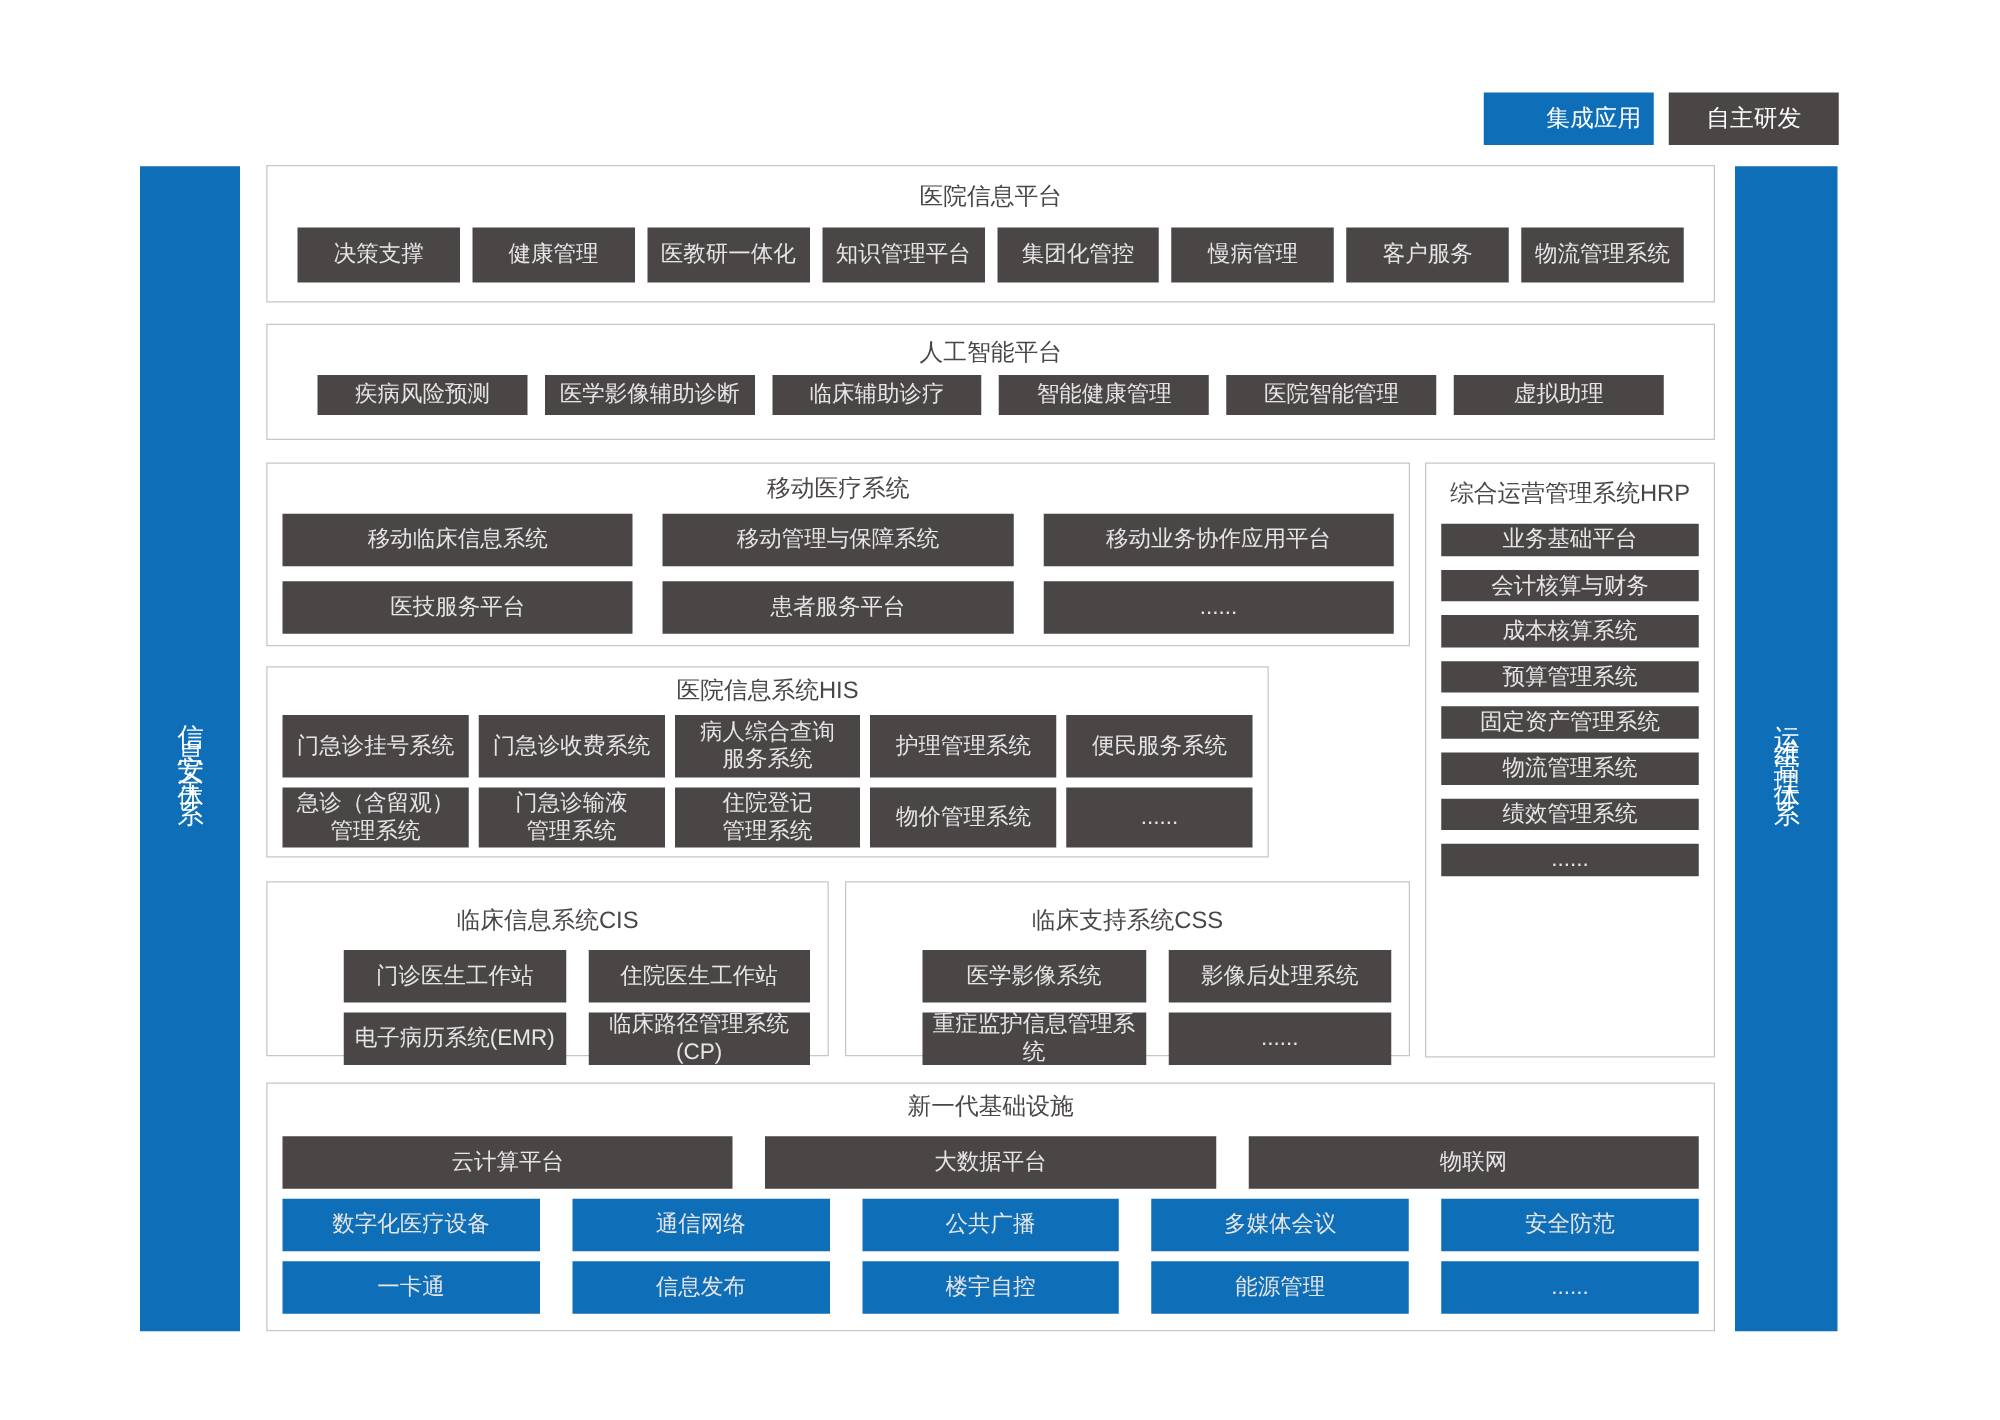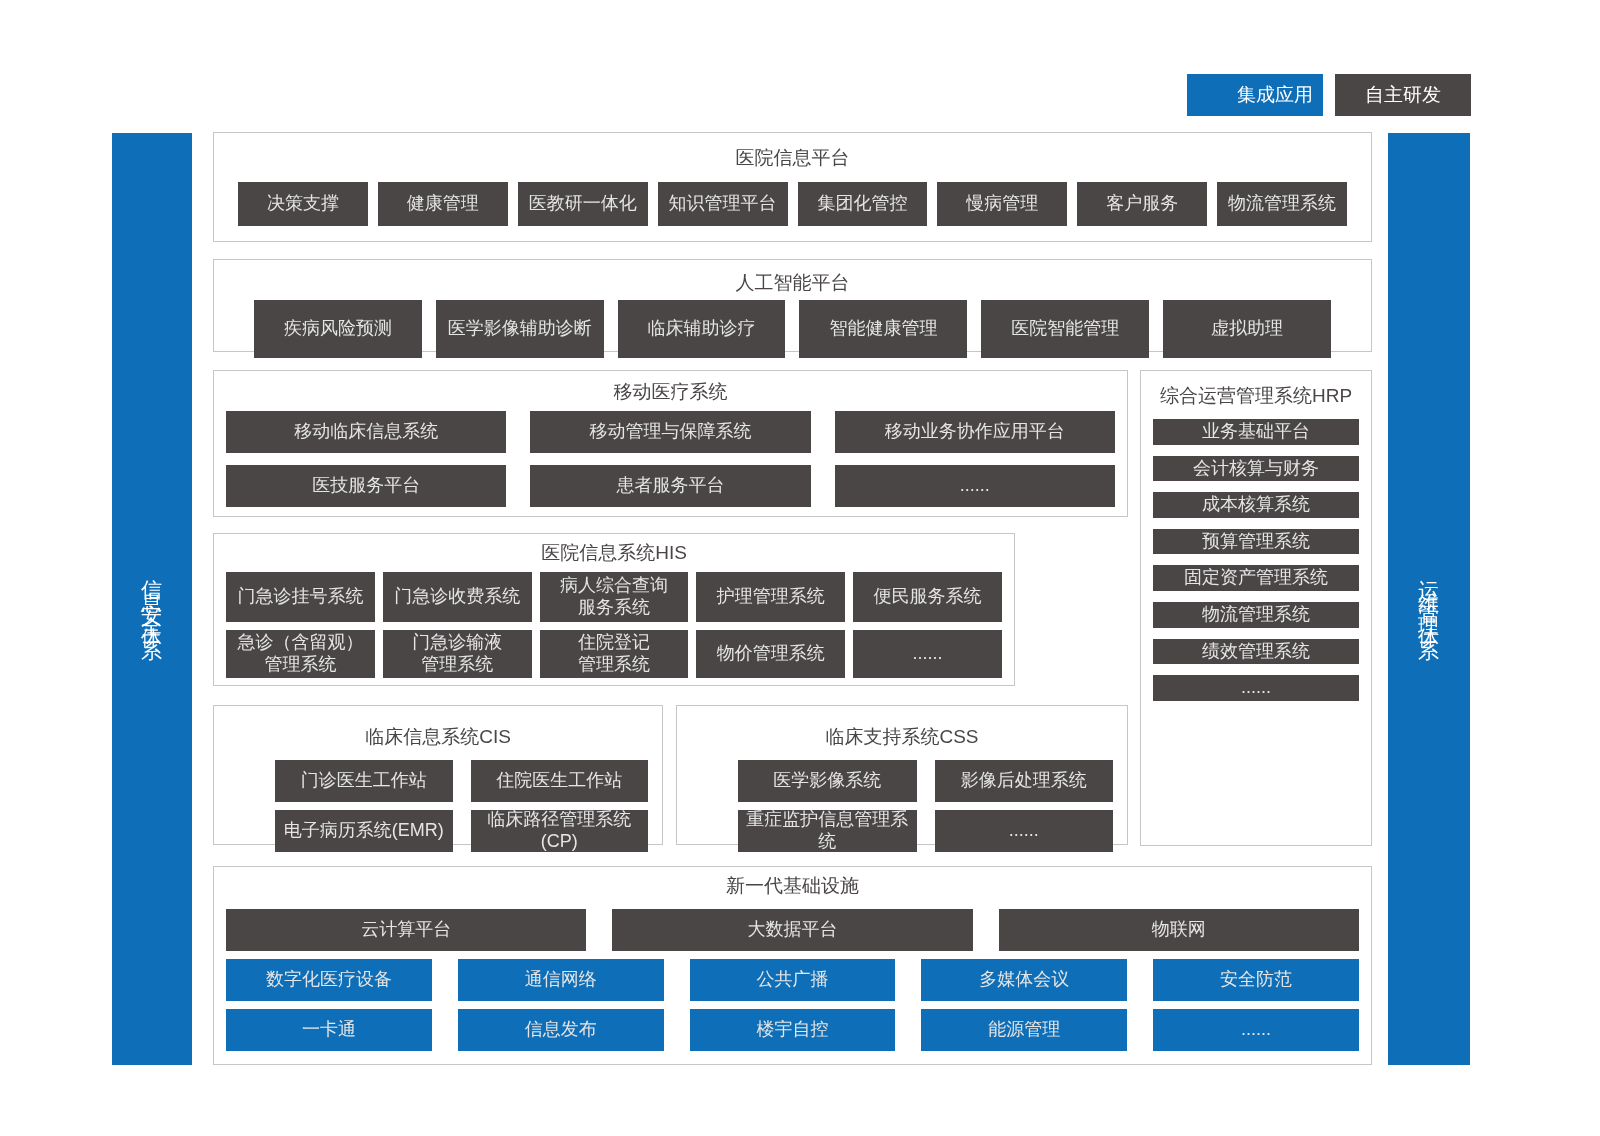--- a/index.html
+++ b/index.html
@@ -92,21 +92,21 @@
   }
   .box.blue { background: var(--blue); }
 
   
   .s-hip  { left: 213px; top: 132px; width: 1159px; height: 110px; }
   .s-hip h2 { margin-top: 14px; }
   .s-hip .row { margin: 13px 24px 0; gap: 10px; height: 44px; }
 
   .s-ai   { left: 213px; top: 259px; width: 1159px; height: 93px; }
   .s-ai h2 { margin-top: 12px; }
-  .s-ai .row { margin: 6px 40px 0; gap: 14px; height: 58px; }
+  .s-ai .row { margin: 6px 40px 0; gap: 14px; height: 32px; }
 
   .s-mob  { left: 213px; top: 370px; width: 915px; height: 147px; }
   .s-mob h2 { margin-top: 10px; }
   .s-mob .row { margin: 8px 12px 0; gap: 24px; height: 42px; }
   .s-mob .row + .row { margin-top: 12px; }
 
   .s-hrp  { left: 1140px; top: 370px; width: 232px; height: 476px; }
   .s-hrp h2 { margin-top: 14px; }
   .s-hrp .col { display: flex; flex-direction: column; margin: 12px 12px 0; gap: 11px; }
   .s-hrp .box { height: 43px; }

